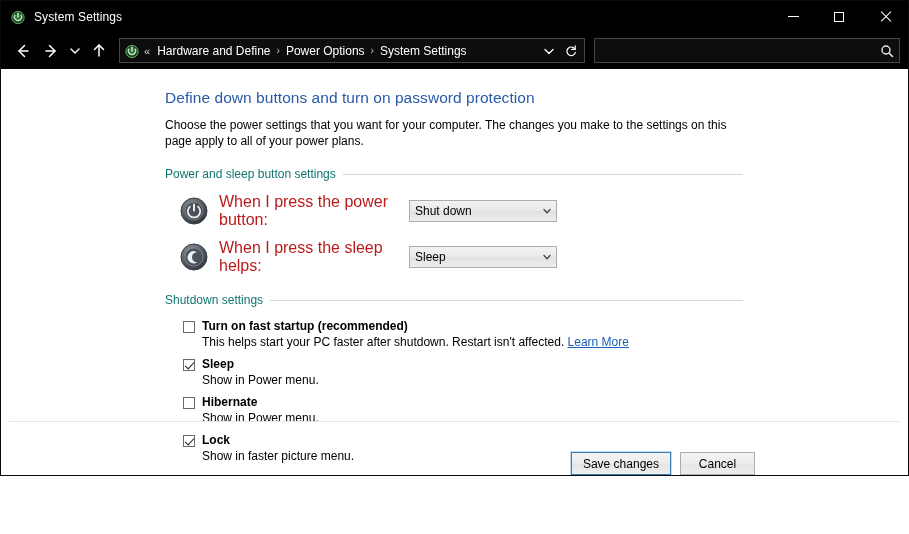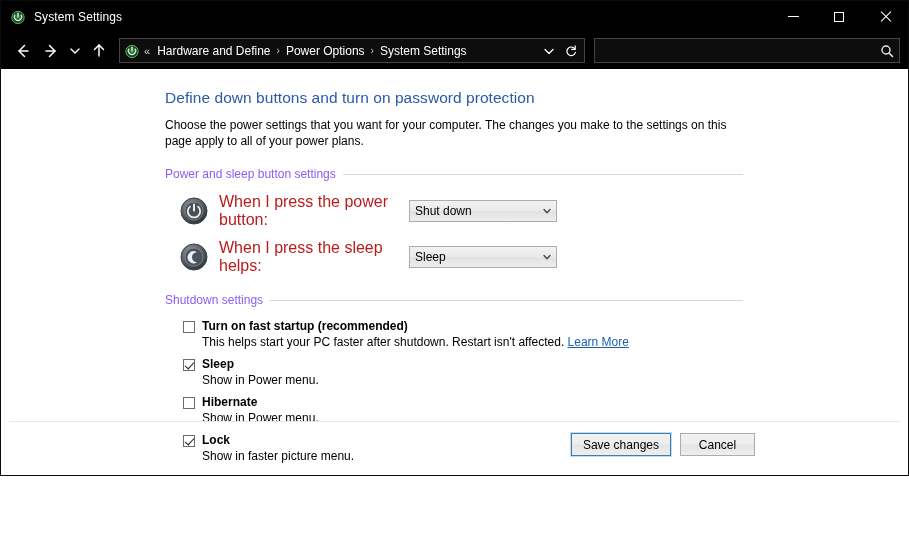--- a/index.html
+++ b/index.html
@@ -135,21 +135,21 @@
     width: 562px;
     margin: 0 0 18px 0;
   }
 
   .section-head {
     display: flex; align-items: center;
     width: 578px;
     margin-bottom: 12px;
   }
   .section-head .label {
-    font-size: 12px; color: #8b5cf6;
+    font-size: 12px; color: #0f766e;
     white-space: nowrap; padding-right: 7px;
   }
   .section-head .rule {
     flex: 1 1 auto; height: 1px; background: #d8d8d8;
   }
 
   .setting-row {
     display: flex; align-items: center;
     margin-bottom: 10px;
     padding-left: 14px;
@@ -195,21 +195,21 @@
     margin-bottom: 7px;
   }
   .link { color: #1a5fb4; text-decoration: underline; }
 
   
   .footer-sep {
     position: absolute; left: 8px; right: 8px; bottom: 53px;
     height: 1px; background: #e6e6e6;
   }
   .footer {
-    position: absolute; right: 153px; bottom: 19px;
+    position: absolute; right: 153px; bottom: 0;
     display: flex; gap: 9px;
   }
   .btn {
     height: 23px; min-width: 75px;
     background: linear-gradient(to bottom, #f2f2f2 0%, #ededed 49%, #e4e4e4 51%, #eeeeee 100%);
     border: 1px solid #adadad;
     font-size: 12px; font-family: "Liberation Sans", sans-serif;
     color: #000000;
     display: flex; align-items: center; justify-content: center;
     padding: 0 11px;

